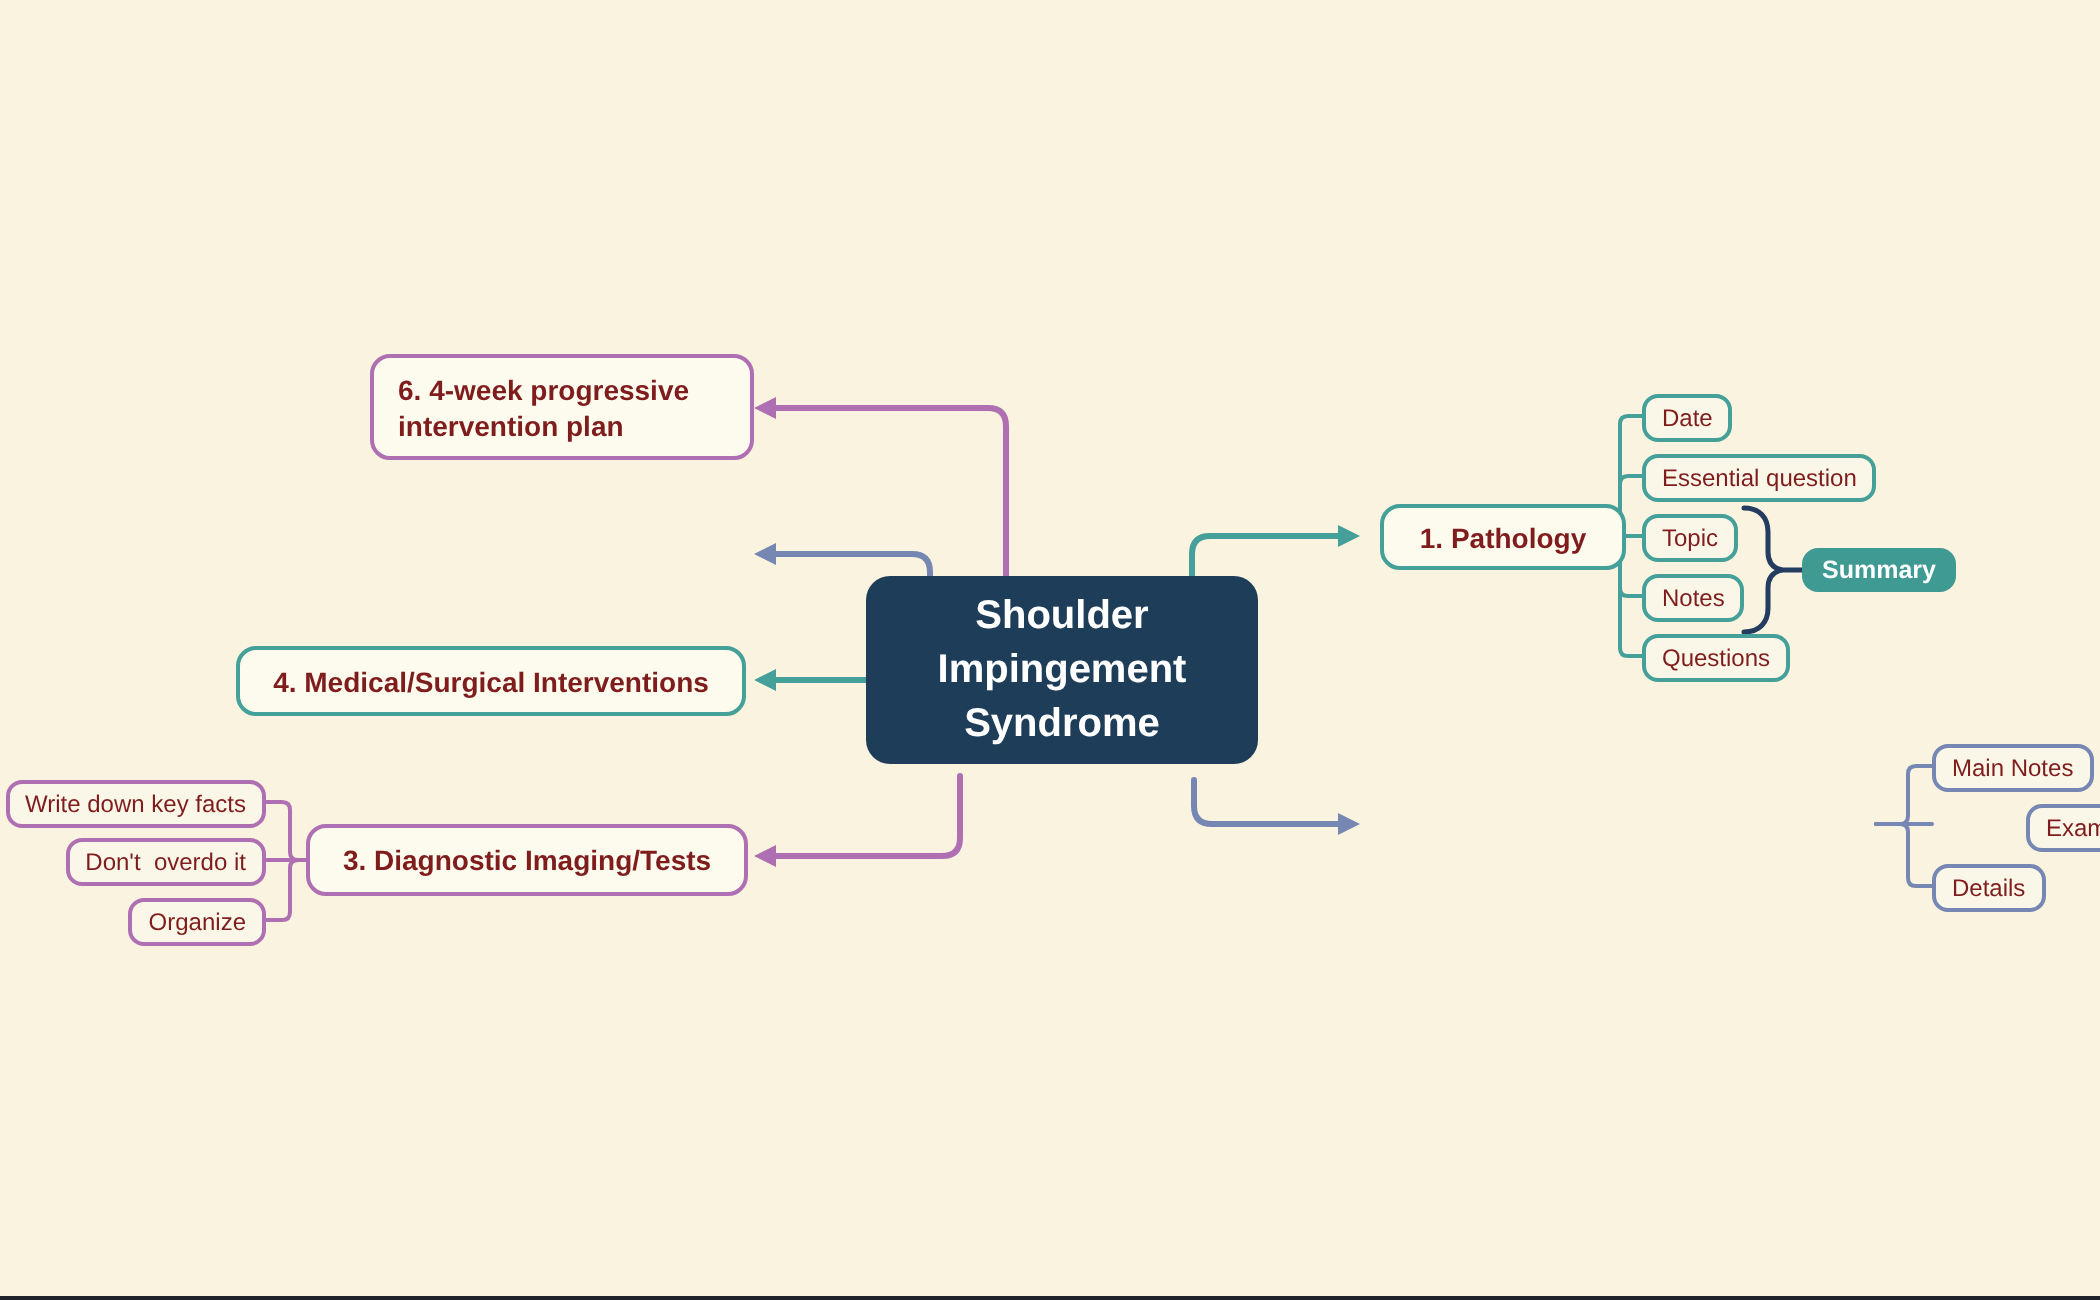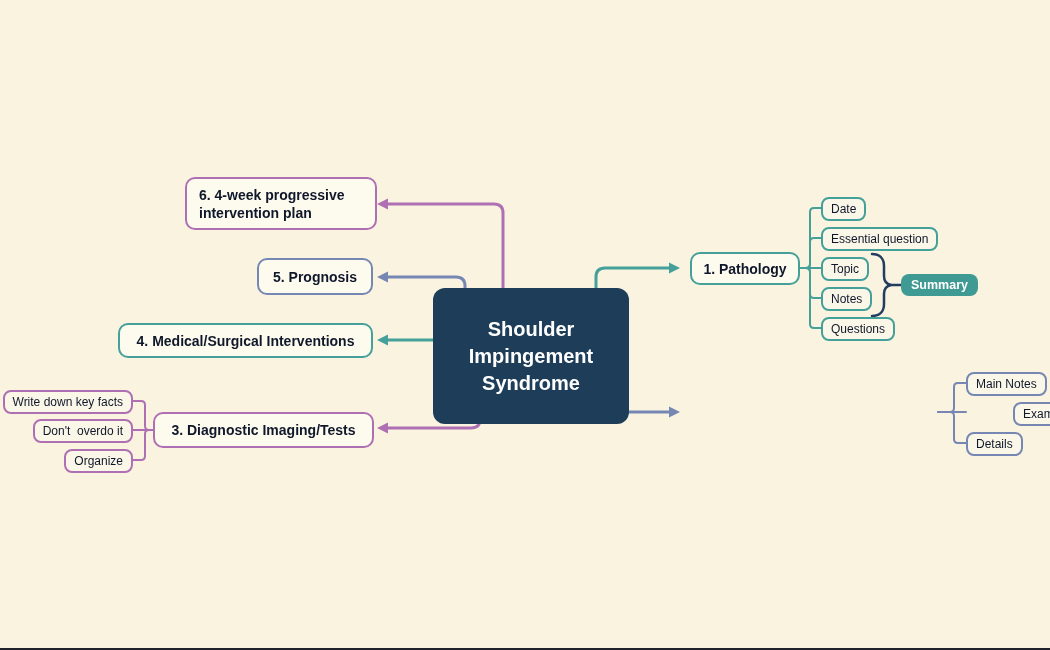--- a/index.html
+++ b/index.html
@@ -5,49 +5,49 @@
   html,body{margin:0;padding:0;}
   body{font-family:"Liberation Sans","DejaVu Sans",sans-serif;}
   .canvas{
     position:relative;width:1050px;height:650px;
     background:#f9f3e0;overflow:hidden;
   }
   .edges{position:absolute;left:0;top:0;width:1050px;height:650px;}
   .node{
     position:absolute;box-sizing:border-box;
     display:flex;align-items:center;justify-content:center;
-    border-radius:10px;color:#0f172a;
+    border-radius:10px;color:#7f1d1d;
     background:#fdfaee;
   }
   .node.main{border-width:2.5px;border-style:solid;font-weight:bold;font-size:14px;white-space:nowrap;}
   .node.child{
     border-width:2px;border-style:solid;border-radius:8px;
     font-size:12px;font-weight:normal;white-space:pre;
     padding:3px 8px;background:#fbf7e8;align-items:center;
   }
   .teal-b{border-color:#44a099;}
   .slate-b{border-color:#7787b3;}
   .purple-b{border-color:#af70b3;}
   .central{
-    left:433px;top:288px;width:196px;height:136px;
+    left:433px;top:288px;width:196px;height:94px;
     background:#1d3d59;border-radius:12px;border:none;
     color:#ffffff;font-size:20px;font-weight:bold;line-height:27px;
     text-align:center;padding:0 12px;
   }
   .summary{
     left:901px;top:274px;
     background:#3f9a93;border:none;color:#ffffff;
     font-size:12.5px;font-weight:bold;padding:4px 10px;border-radius:8px;
     position:absolute;white-space:nowrap;
   }
   .plan-node{left:185px;top:177px;width:192px;height:53px;justify-content:flex-start;text-align:left;padding:0 12px;line-height:18px;white-space:normal !important;}
   .prognosis-node{left:257px;top:258px;width:116px;height:37px;}
   .medical-node{left:118px;top:323px;width:255px;height:35px;}
   .diagnostic-node{left:153px;top:412px;width:221px;height:36px;}
-  .pathology-node{left:690px;top:252px;width:110px;height:33px;}
+  .pathology-node{left:690px;top:252px;width:123px;height:33px;}
   .subjective-node{left:690px;top:394px;width:252px;height:36px;}
   .bottom-line{position:absolute;left:0;bottom:0;width:1050px;height:2px;background:#20222b;}
 </style>
 </head>
 <body>
 
 <div class="canvas">
 
   <svg class="edges" viewBox="0 0 1050 650" xmlns="http://www.w3.org/2000/svg">
 
@@ -133,23 +133,20 @@
   <div class="node child slate-b" style="left:966px;top:402px;margin-left:47px;">
     <span>Examples</span>
   </div>
   <div class="node child slate-b" style="left:966px;top:432px;">
     <span>Details</span>
   </div>
 
   <div class="node main purple-b plan-node">
     <span>6. 4-week progressive intervention plan</span>
   </div>
-  <div class="node main slate-b prognosis-node">
-    <span>5. Prognosis</span>
-  </div>
   <div class="node main teal-b medical-node">
     <span>4. Medical/Surgical Interventions</span>
   </div>
   <div class="node main purple-b diagnostic-node">
     <span>3. Diagnostic Imaging/Tests</span>
   </div>
   <div class="node child purple-b" style="right:917px;top:390px;">
     <span>Write down key facts</span>
   </div>
   <div class="node child purple-b" style="right:917px;top:419px;">

